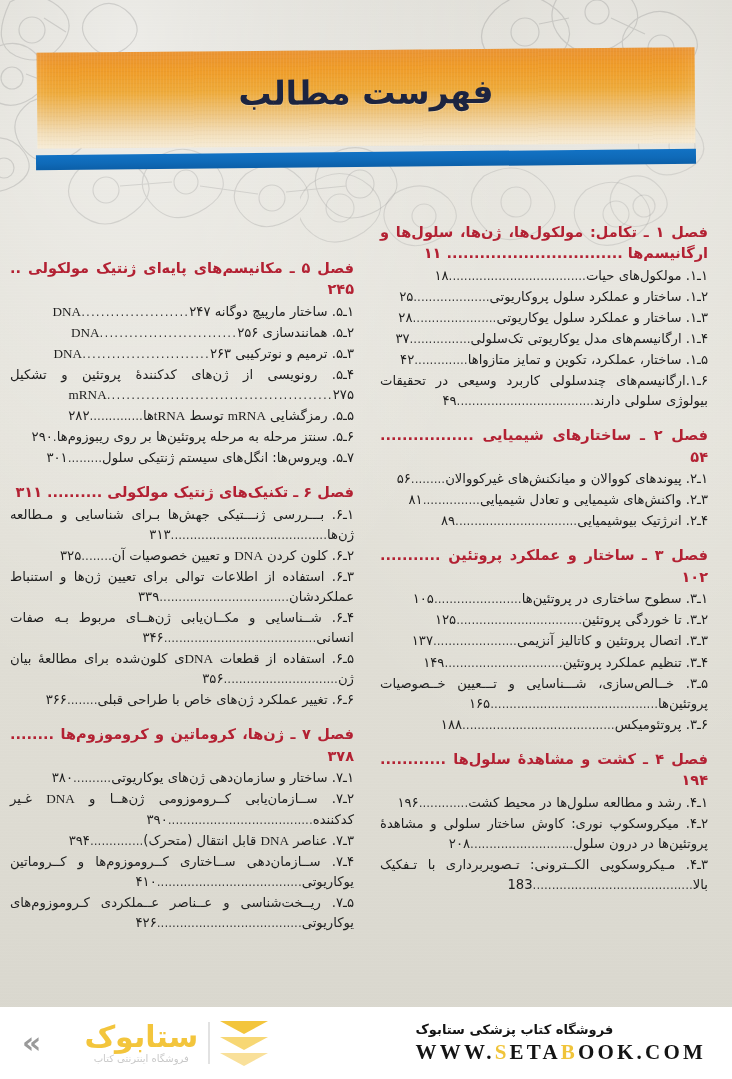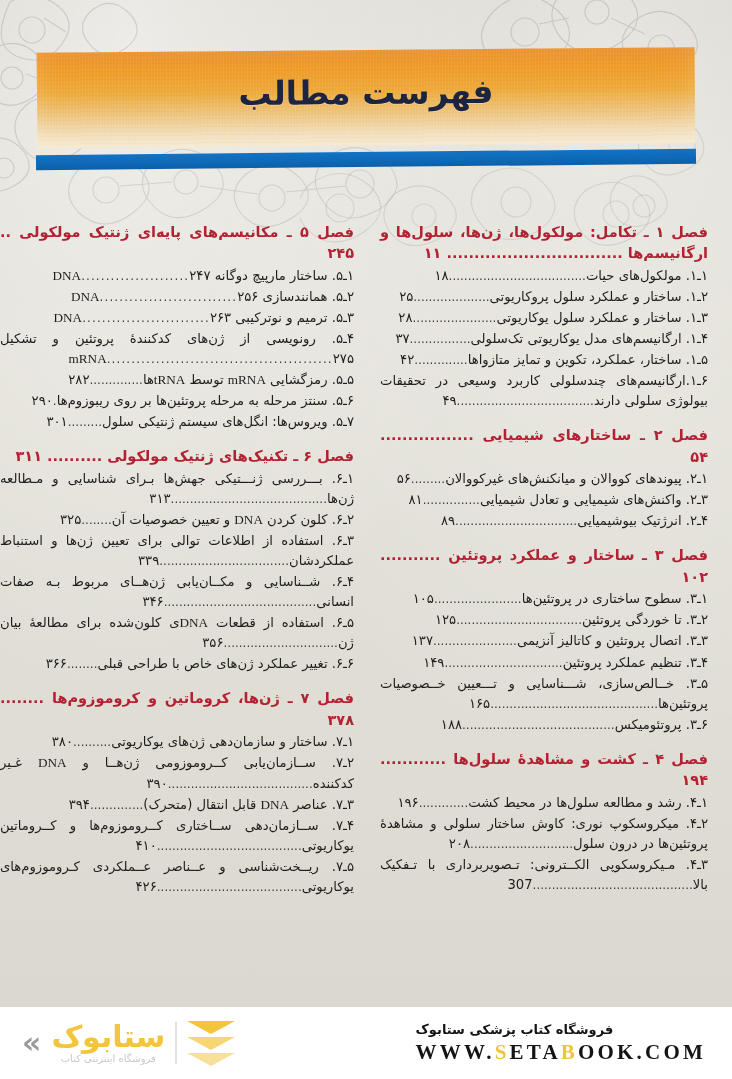--- a/index.html
+++ b/index.html
@@ -104,21 +104,21 @@
     flex-direction: row;
     direction: rtl;
   }
   .col {
     width: 366px;
     box-sizing: border-box;
     padding: 0 16px;
     overflow: hidden;
   }
   .col.right { padding-right: 24px; padding-left: 14px; }
-  .col.left  { padding-left: 0;  padding-right: 12px; }
+  .col.left  { padding-left: 10px;  padding-right: 12px; margin-top: 36px; }
 
   .chapter { margin-bottom: 2px; }
   .chapter + .chapter { margin-top: 14px; }
 
   .ch-head {
     color: #b32133;
     font-weight: 700;
     font-size: 14.5px;
     line-height: 1.48;
     text-align: justify;
@@ -189,21 +189,21 @@
   .chev {
     width: 0; height: 0;
     border-left: 24px solid transparent;
     border-right: 24px solid transparent;
     border-top: 13px solid #f3c53c;
   }
   .chev.c2 { border-top-color:#f7d774; }
   .chev.c3 { border-top-color:#f9e09a; }
   .divider-v { width:2px; height:42px; background:#e2e2e2; }
   .wordmark {
-    display:flex; flex-direction:column; align-items:center; gap:1px;
+    display:flex; flex-direction:column; align-items:center; gap:1px;margin-left:33px;
   }
   .wordmark-main {
     font-size: 30px;
     font-weight: 700;
     color: #f3c53c;
     line-height: 1;
     direction: rtl;
   }
   .wordmark-sub {
     font-size: 10px;
@@ -336,21 +336,21 @@
           <div class="entry">۲ـ۳. تا خوردگی پروتئین<span class="dots">.................................</span><span class="pg">۱۲۵</span></div>
           <div class="entry">۳ـ۳. اتصال پروتئین و کاتالیز آنزیمی<span class="dots">......................</span><span class="pg">۱۳۷</span></div>
           <div class="entry">۴ـ۳. تنظیم عملکرد پروتئین<span class="dots">...............................</span><span class="pg">۱۴۹</span></div>
           <div class="entry">۵ـ۳. خــالص‌سازی، شـــناسایی و تـــعیین خــصوصیات پروتئین‌ها<span class="dots">............................................</span><span class="pg">۱۶۵</span></div>
           <div class="entry">۶ـ۳. پروتئومیکس<span class="dots">........................................</span><span class="pg">۱۸۸</span></div>
         </div>
         <div class="chapter">
           <div class="ch-head">فصل ۴ ـ کشت و مشاهدهٔ سلول‌ها <span class="dots">............</span> <span class="pg">۱۹۴</span></div>
           <div class="entry">۱ـ۴. رشد و مطالعه سلول‌ها در محیط کشت<span class="dots">.............</span><span class="pg">۱۹۶</span></div>
           <div class="entry">۲ـ۴. میکروسکوپ نوری: کاوش ساختار سلولی و مشاهدهٔ پروتئین‌ها در درون سلول<span class="dots">...........................</span><span class="pg">۲۰۸</span></div>
-          <div class="entry">۳ـ۴. مـیکروسکوپی الکــترونی: تـصویربرداری با تـفکیک بالا<span class="dots">..........................................</span><span class="pg">307</span></div>
+          <div class="entry">۳ـ۴. مـیکروسکوپی الکــترونی: تـصویربرداری با تـفکیک بالا<span class="dots">..........................................</span><span class="pg">183</span></div>
         </div>
       </div>
     <div class="col left" id="col-left">
         <div class="chapter">
           <div class="ch-head">فصل ۵ ـ مکانیسم‌های پایه‌ای ژنتیک مولکولی <span class="dots">..</span> <span class="pg">۲۴۵</span></div>
           <div class="entry">۱ـ۵. ساختار مارپیچ دوگانه <span class="lat">DNA</span><span class="dots">......................</span><span class="pg">۲۴۷</span></div>
           <div class="entry">۲ـ۵. همانندسازی <span class="lat">DNA</span><span class="dots">............................</span><span class="pg">۲۵۶</span></div>
           <div class="entry">۳ـ۵. ترمیم و نوترکیبی <span class="lat">DNA</span><span class="dots">..........................</span><span class="pg">۲۶۳</span></div>
           <div class="entry">۴ـ۵. رونویسی از ژن‌های کدکنندهٔ پروتئین و تشکیل <span class="lat">mRNA</span><span class="dots">..............................................</span><span class="pg">۲۷۵</span></div>
           <div class="entry">۵ـ۵. رمزگشایی <span class="lat">mRNA</span> توسط <span class="lat">tRNA</span>ها<span class="dots">..............</span><span class="pg">۲۸۲</span></div>

